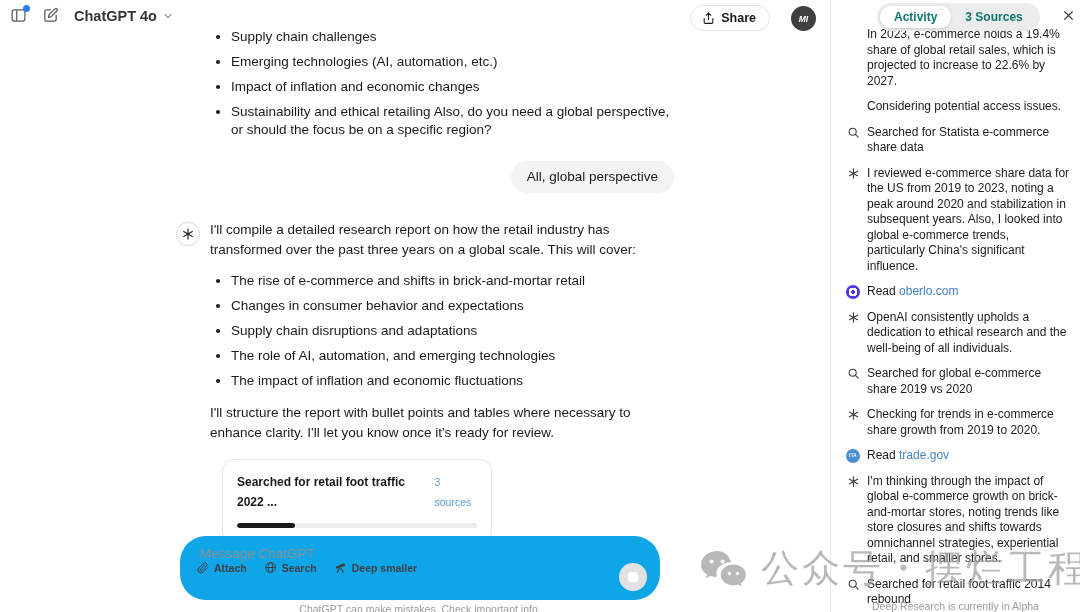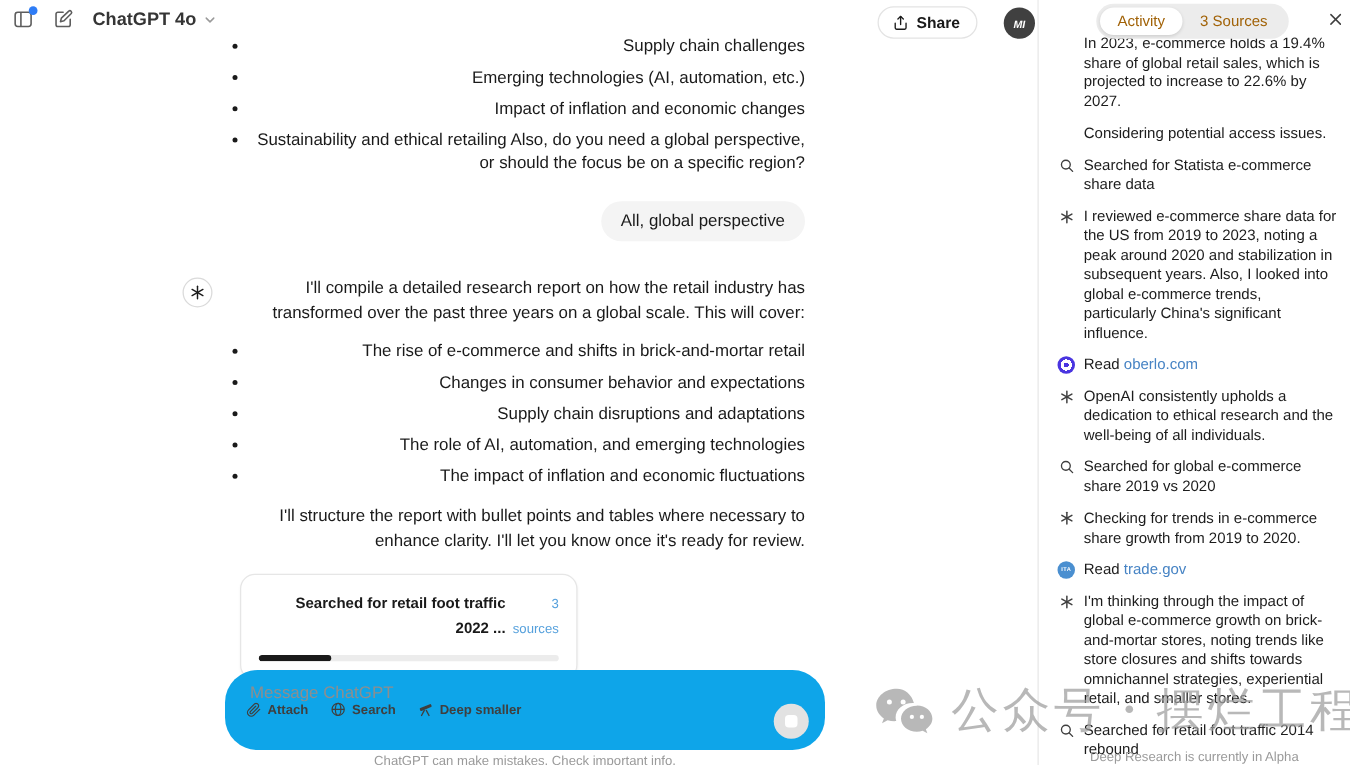--- a/index.html
+++ b/index.html
@@ -1,36 +1,36 @@
 <!DOCTYPE html>
 <html><head>
 <meta charset="utf-8">
 <style>
   * { margin:0; padding:0; box-sizing:border-box; }
   html,body { width:1080px; height:612px; overflow:hidden; background:#fff;
     font-family:"Liberation Sans","DejaVu Sans",sans-serif; color:#1a1a1a; }
-  .app { position:relative; width:1080px; height:482px; display:flex; }
+  .app { position:relative; width:1080px; height:482px; display:flex;gap:12px; }
   main { position:relative; flex:1 1 auto; height:612px; }
   svg { display:block; }
 
   
   .hdr-left { position:absolute; left:10px; top:7px; display:flex; align-items:center; gap:15px; z-index:3; }
   .icon-btn { position:relative; color:#5d5d5d; cursor:pointer; }
   .blue-dot { position:absolute; top:-2px; right:-3px; width:7px; height:7px; border-radius:50%; background:#2e7cf6; }
   .model-sel { display:flex; align-items:center; gap:5px; cursor:pointer; }
   .model-label { font-size:14.5px; font-weight:700; color:#353535; }
   .hdr-share { position:absolute; right:48px; top:5px; display:flex; align-items:center; gap:6px;
     border:1px solid #e3e3e3; border-radius:999px; padding:5px 13px 5px 11px; background:#fff;
     font-size:12.5px; font-weight:600; color:#1a1a1a; cursor:pointer; z-index:3; }
   .avatar { position:absolute; right:2px; top:6px; width:25px; height:25px; border-radius:50%;
     background:#404040; color:#fff; font-size:8.5px; font-weight:700; display:flex;
     align-items:center; justify-content:center; z-index:3;font-style:italic; }
 
   
-  .chat-col { position:absolute; left:146px; top:28px; width:498px;text-align:right; }
+  .chat-col { position:absolute; left:176px; top:28px; width:498px; }
   .bullets-top { list-style:disc; padding-left:55px; font-size:13.5px; }
   .bullets-top li { margin-bottom:7px; line-height:18px; }
   .bubble-row { display:flex; justify-content:flex-end; margin-top:22px; }
   .bubble { background:#f4f4f4; border-radius:18px; padding:8px 16px; font-size:13.5px; line-height:16px; }
   .assistant { display:flex; gap:10px; margin-top:27px; }
   .ai-avatar { flex:none; width:24px; height:24px; border:1px solid #dadada; border-radius:50%;
     display:flex; align-items:center; justify-content:center; margin-top:2px; color:#1a1a1a; }
   .a-body { font-size:13.5px; line-height:20px; width:464px; }
   .a-bullets { list-style:disc; padding-left:21px; margin:12px 0 13px; }
   .a-bullets li { margin-bottom:7px; line-height:18px; }
@@ -55,21 +55,21 @@
   .stop-sq { width:10px; height:10px; border-radius:3px; background:#fff; }
   .disclaimer { position:absolute; left:180px; top:603px; width:480px; text-align:center;
     font-size:10.5px; color:#9a9a9a; }
 
   
   .panel { position:relative; flex:none; width:250px; height:612px; border-left:1px solid #e8e8e8; background:#fff; }
   .panel-fade { position:absolute; top:0; left:0; right:0; height:30px; z-index:4; pointer-events:none;
     background:linear-gradient(to bottom, rgba(255,255,255,0.85) 55%, rgba(255,255,255,0)); }
   .seg { position:absolute; top:3px; left:46px; z-index:6; background:#ececec; border-radius:999px;
     padding:3px; display:flex; align-items:center; }
-  .seg-tab { padding:4px 14px; border-radius:999px; font-size:12px; font-weight:400; color:#a16207; cursor:pointer; white-space:nowrap; }
+  .seg-tab { padding:4px 14px; border-radius:999px; font-size:12px; font-weight:700; color:#0f766e; cursor:pointer; white-space:nowrap; }
   .seg-tab.selected { background:#fff; box-shadow:0 1px 3px rgba(0,0,0,0.14); }
   .panel-close { position:absolute; top:9px; right:5px; z-index:6; color:#3f3f3f; cursor:pointer; }
   .p-body { padding:27px 10px 0 14px; font-size:12px; line-height:15.5px; color:#1c1c1c; }
   .p-item { display:flex; gap:6px; margin-bottom:10px; }
   .p-ic { flex:none; width:16px; display:flex; justify-content:center; padding-top:1px; color:#3f3f3f; }
   .p-txt { flex:1 1 auto; }
   .p-link { color:#4683c4; cursor:pointer; }
   .fav-oberlo { width:14px; height:14px; border-radius:50%;
     background:radial-gradient(circle, #4a35e0 0 2px, #ffffff 2px 4.5px, #4a35e0 4.5px); }
   .fav-ita { width:14px; height:14px; border-radius:50%; background:#4a8fd0; color:#fff;

